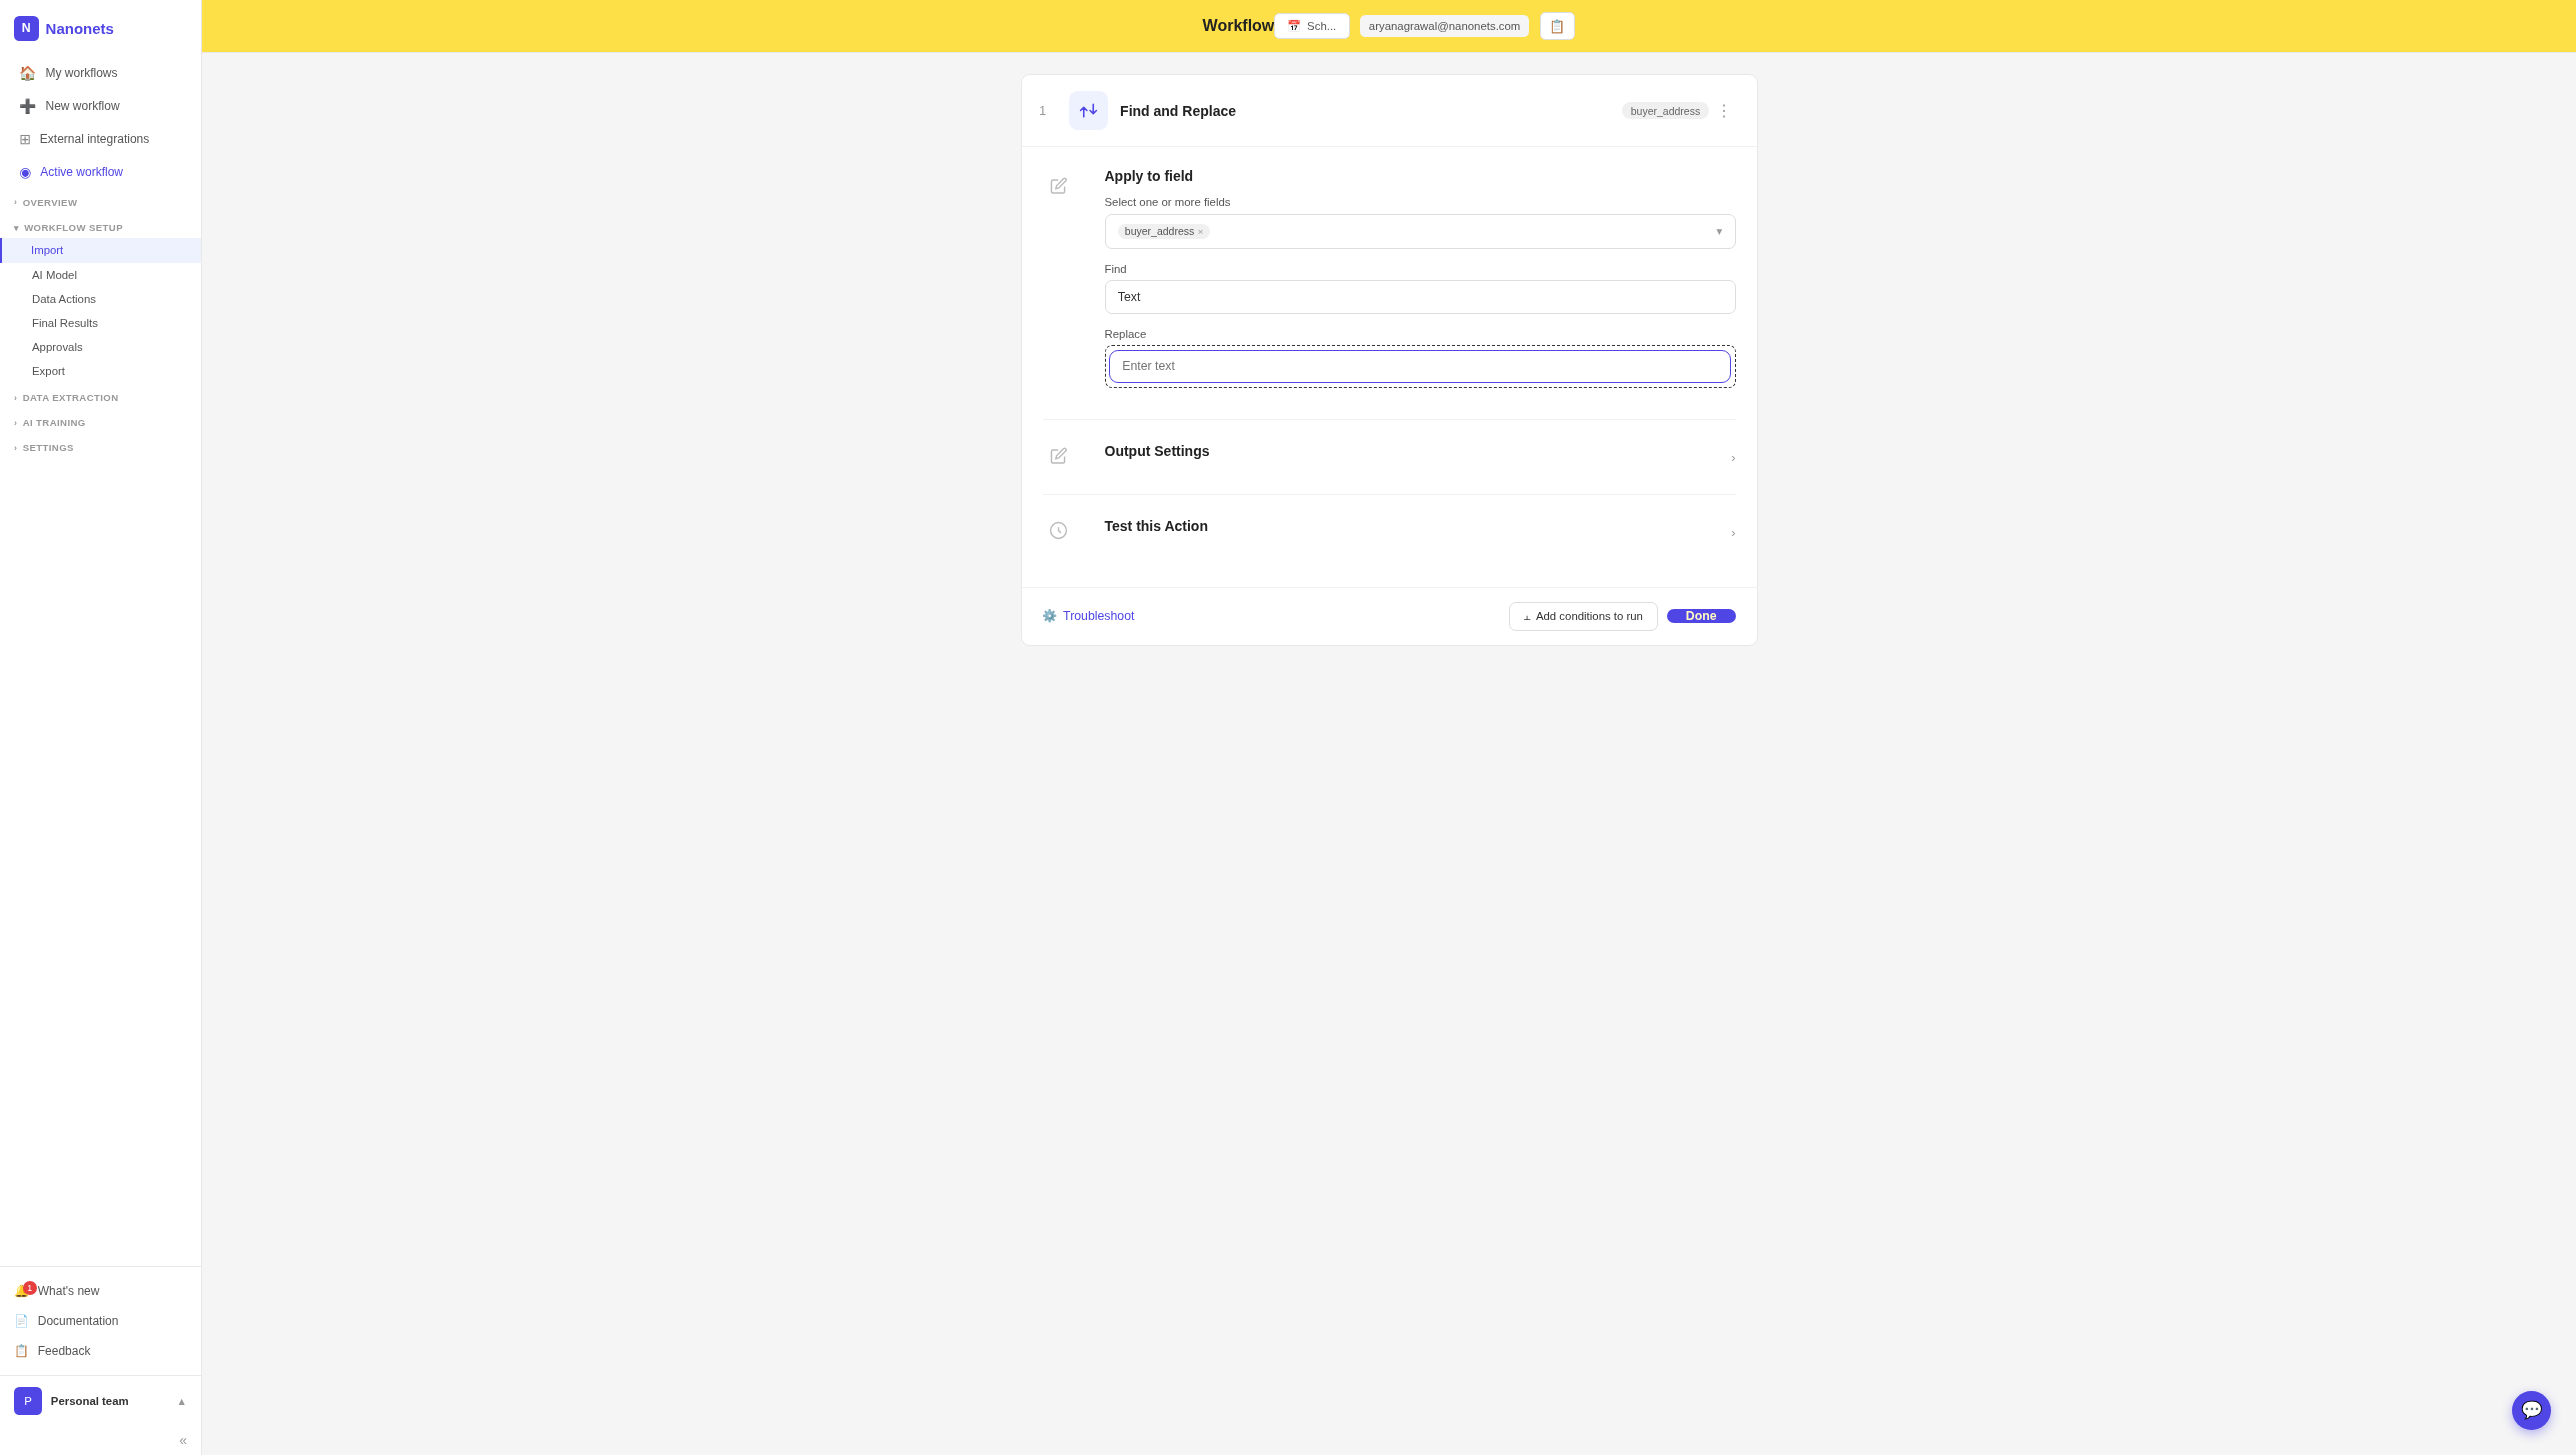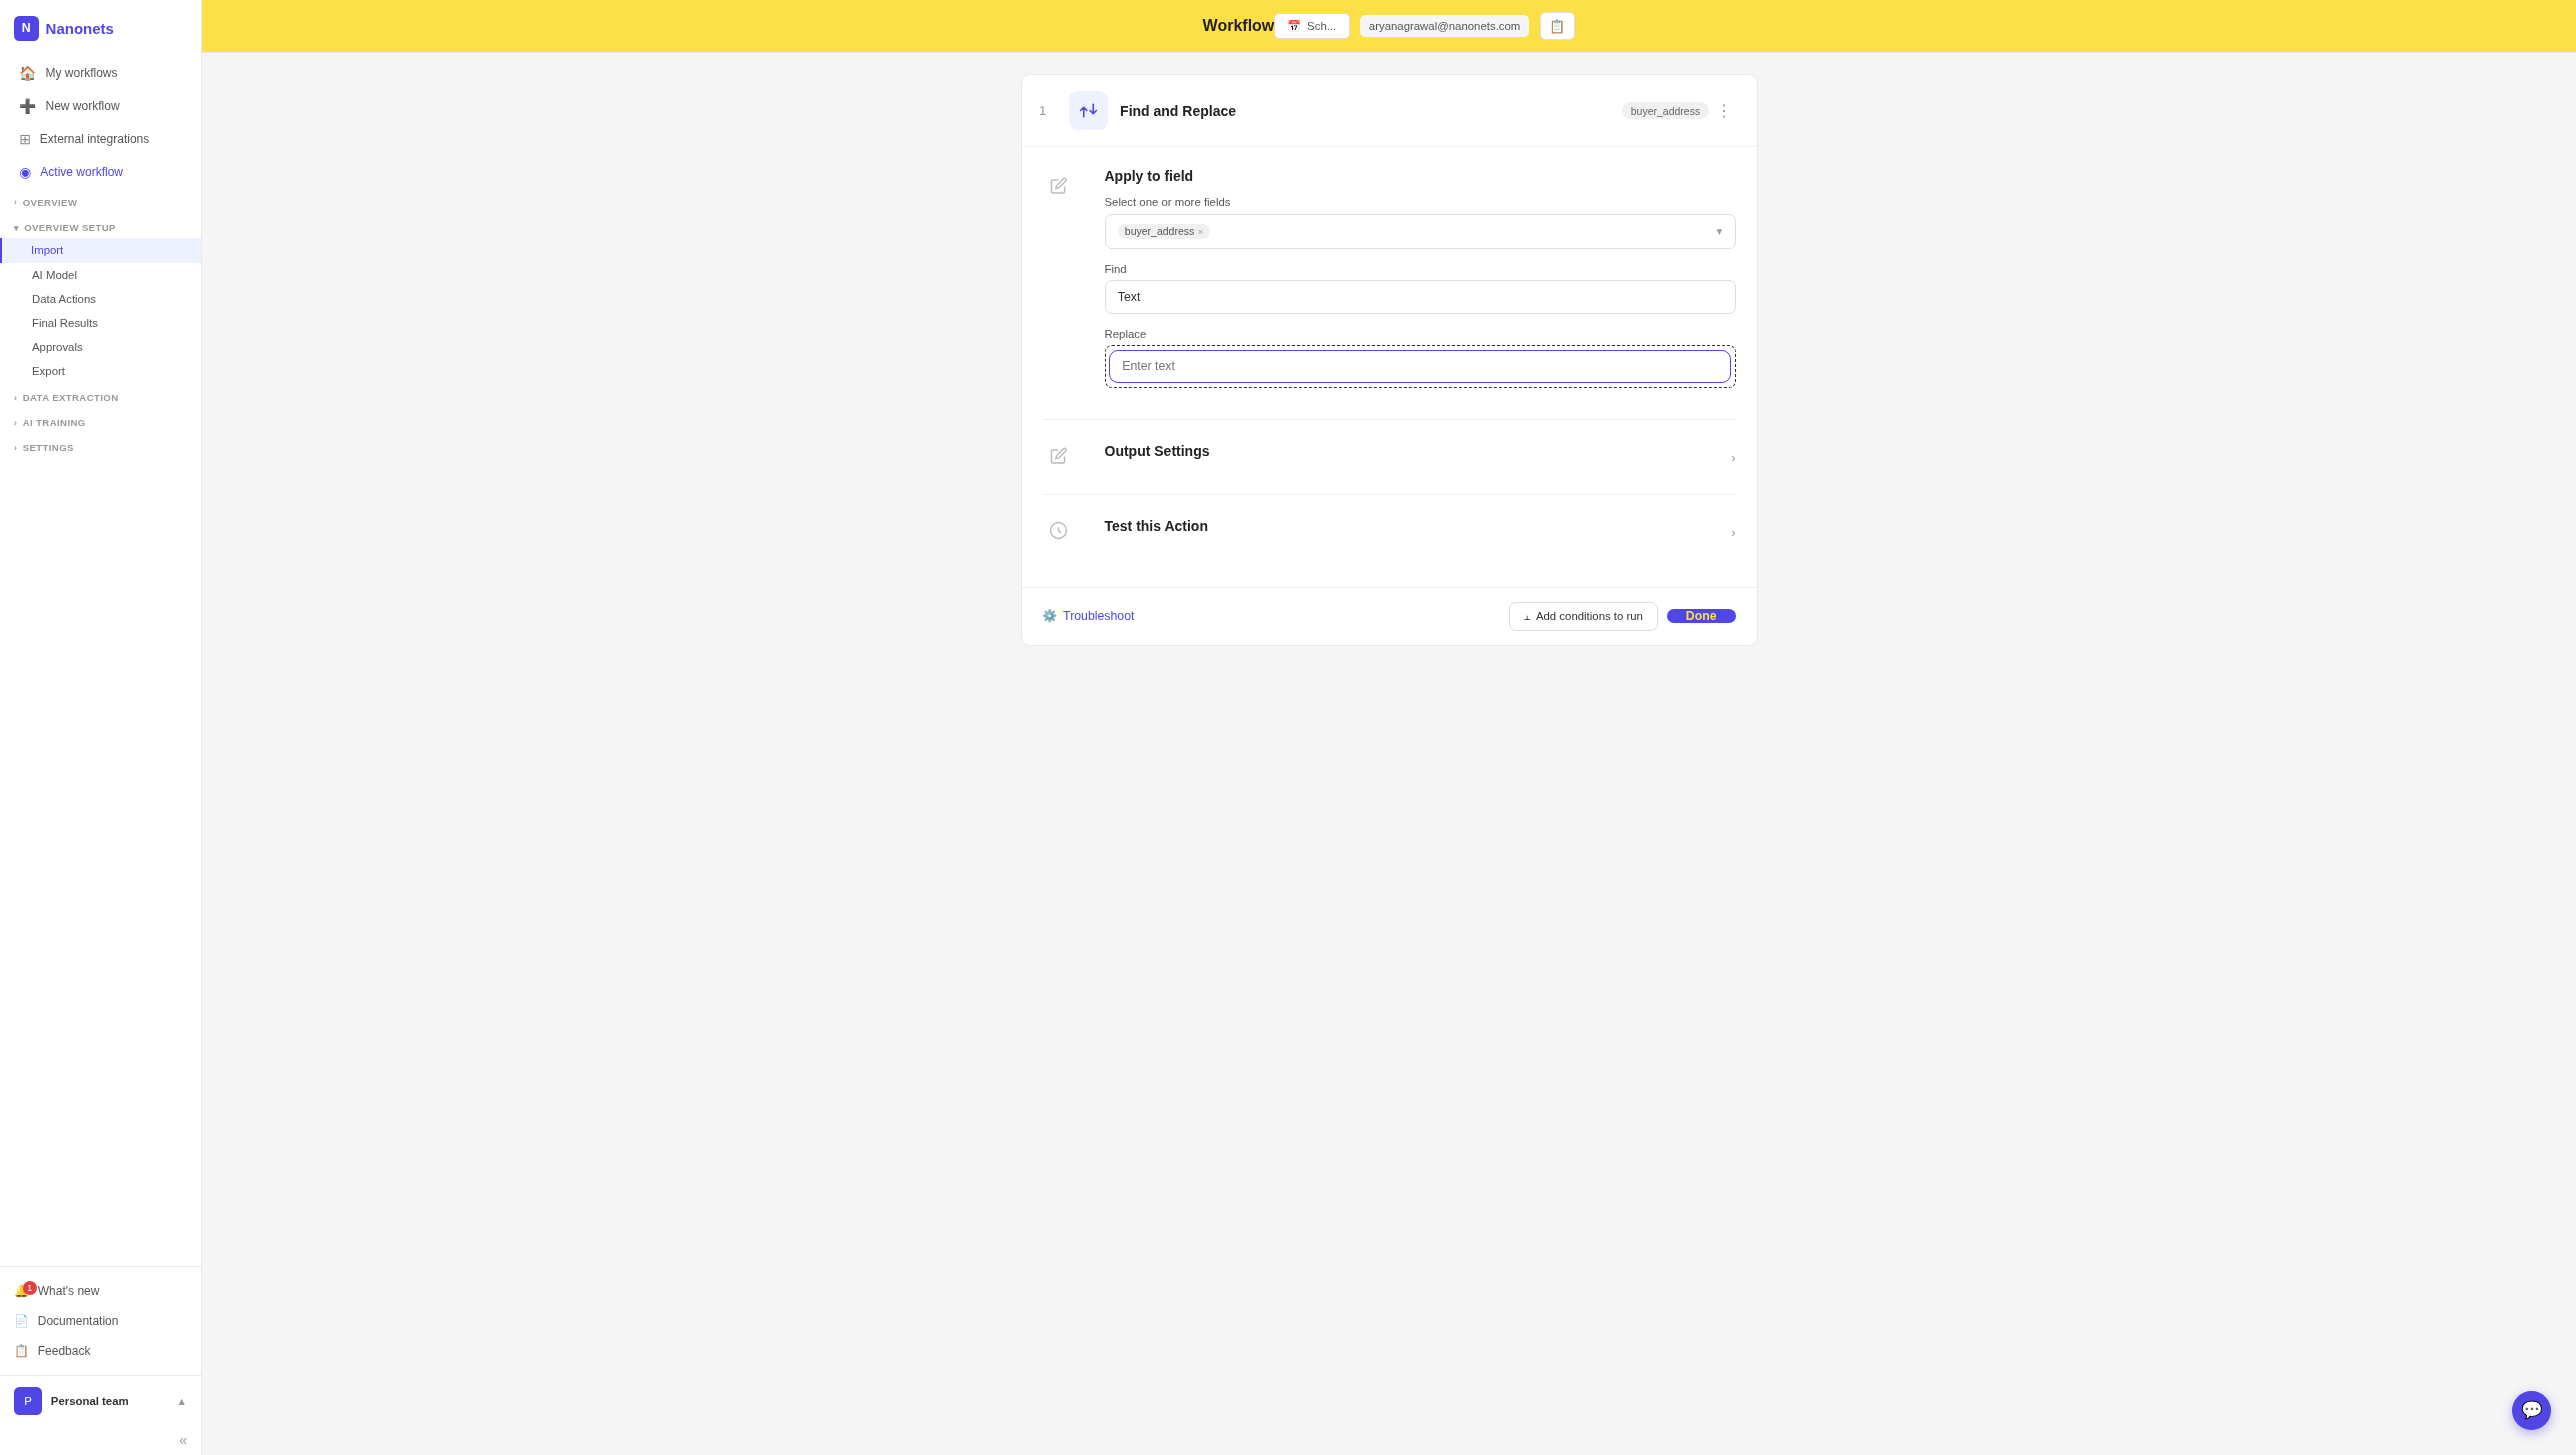--- a/index.html
+++ b/index.html
@@ -302,21 +302,21 @@
       border: 0.9px solid #ddd;
       background: #fff;
       border-radius: 7px;
       padding: 7px 14px;
       font-size: 11.4px;
       cursor: pointer;
       color: #333;
     }
     .done-btn {
       background: #4f46e5;
-      color: #fde047;
+      color: #fef9c3;
       border: none;
       border-radius: 7px;
       padding: 0 19px;
       font-size: 12.3px;
       font-weight: 600;
       cursor: pointer;
     }
 
     
     .save-notice {
@@ -374,21 +374,21 @@
       <span>Active workflow</span>
     </div>
 
     <div class="nav-section-header">
       <span class="chevron">›</span>
       <span>OVERVIEW</span>
     </div>
 
     <div class="nav-section-header">
       <span class="chevron">▾</span>
-      <span>OVERVIEW SETUP</span>
+      <span>WORKFLOW SETUP</span>
     </div>
     <div class="nav-sub-item active">
       <span>Import</span>
     </div>
     <div class="nav-sub-item">
       <span>AI Model</span>
     </div>
     <div class="nav-sub-item">
       <span>Data Actions</span>
     </div>

